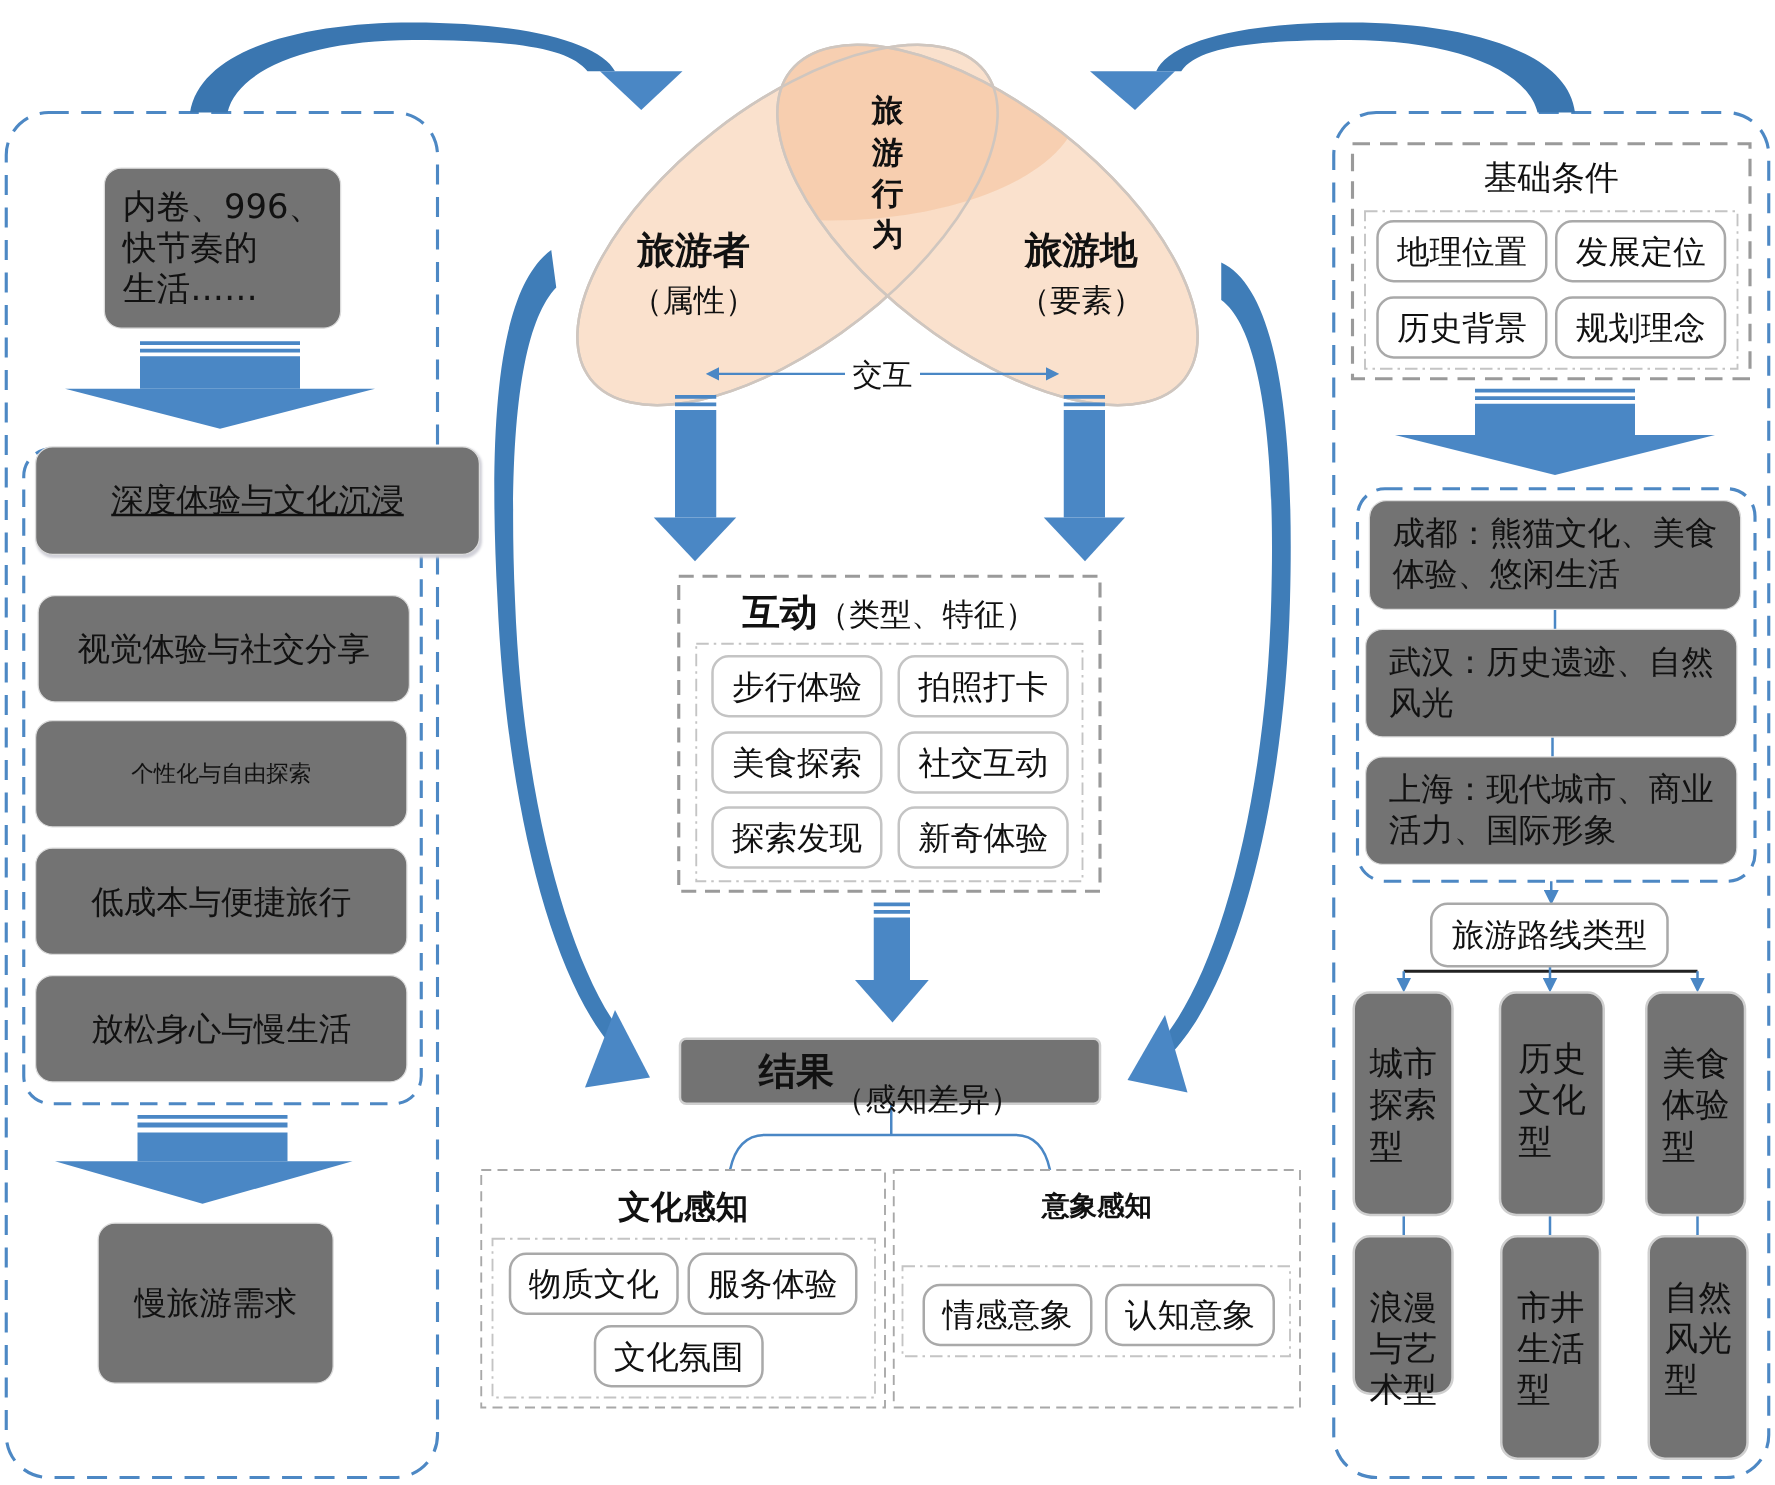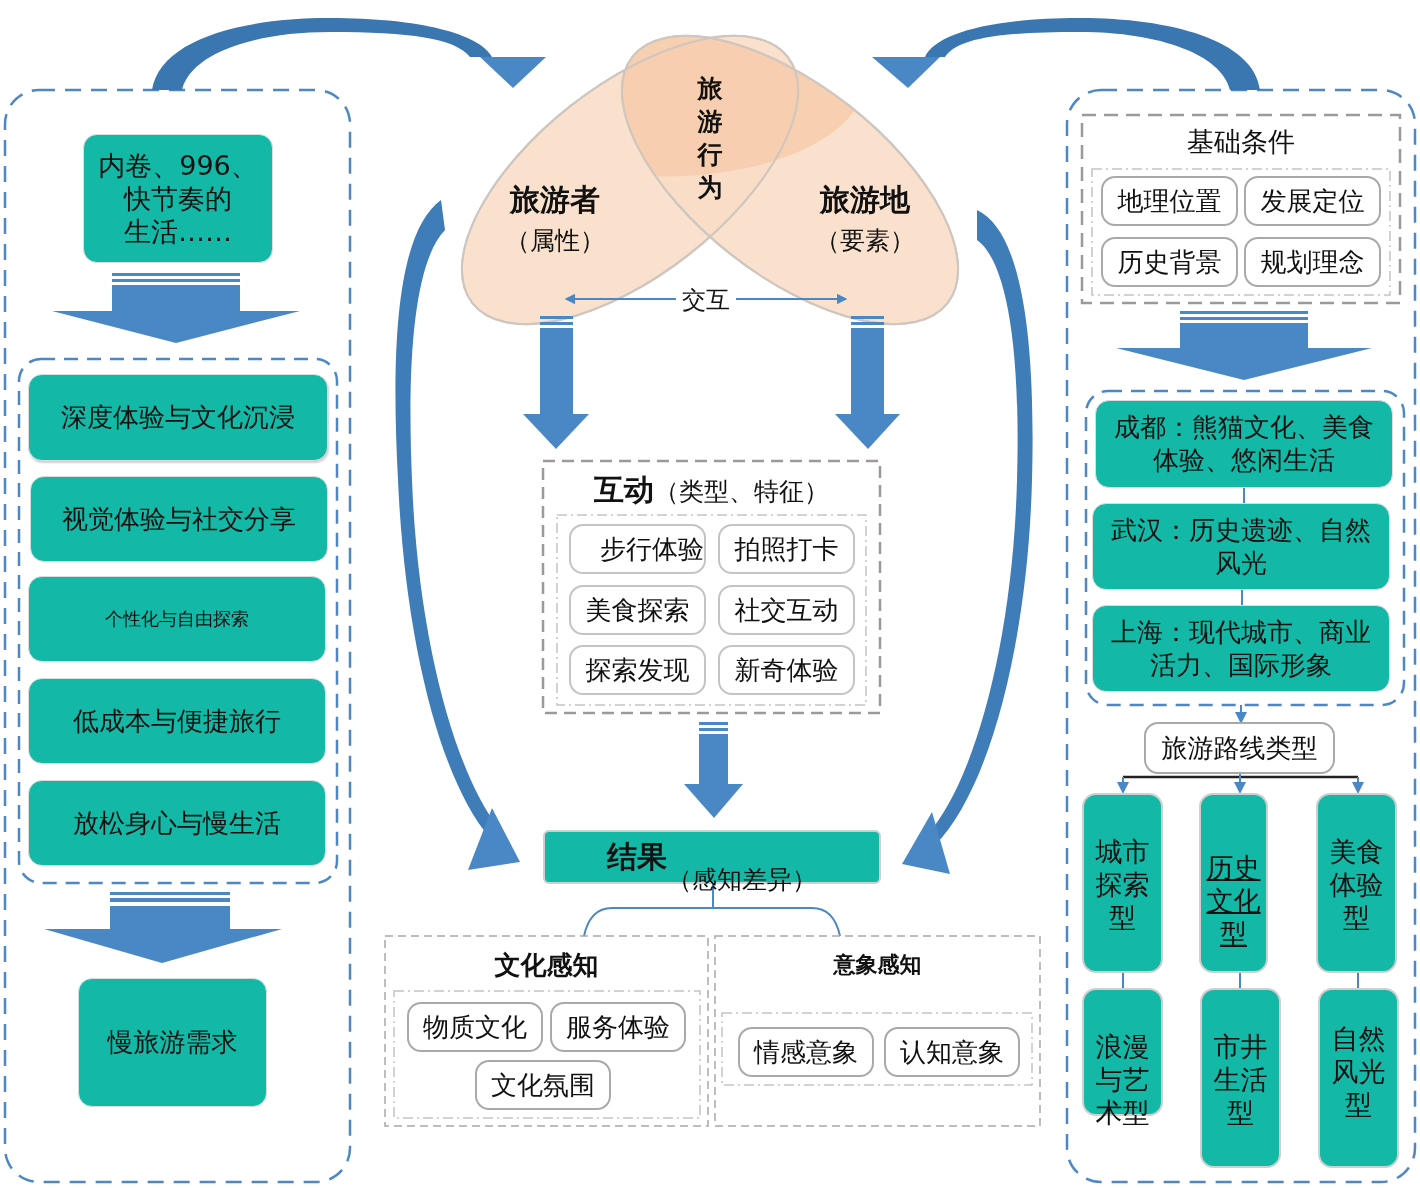--- a/index.html
+++ b/index.html
@@ -1,21 +1,21 @@
 <!DOCTYPE html>
 <html><head>
 <meta charset="utf-8">
 <style>
   html, body { margin:0; padding:0; background:#ffffff; }
   body { width:1420px; height:1188px; position:relative; overflow:hidden;
          font-family:"DejaVu Sans", "Liberation Sans", sans-serif; color:#111; }
   svg.bg { position:absolute; left:0; top:0; }
-  .box { position:absolute; box-sizing:border-box; background:#14b8a6;
+  .box { position:absolute; box-sizing:border-box; background:#737373;
          border:1.5px solid #dcdcdc; border-radius:14px;
-         display:flex; align-items:center; justify-content:center; text-align:center; }
+         display:flex; align-items:center; justify-content:center; }
   .pill { position:absolute; box-sizing:border-box; background:#fff;
           border:2px solid #a9a9a9; border-radius:14px;
           display:flex; align-items:center; justify-content:center; font-size:26px; }
   .pill-light { border-color:#c4c4c4; }
   .txt { position:absolute; text-align:center; }
   .vtxt { font-size:27px; line-height:33px; }
   .bold { font-weight:bold; }
 </style>
 </head>
 <body>
@@ -129,21 +129,21 @@
   <path fill="#3f7db8" d="M977,210 C1020,230 1036,330 1032,480 C1028,640 990,790 935,845 L928,834 C975,780 1013,640 1017,480 C1021,340 1005,260 977,240 Z"></path>
   <polygon fill="#4a87c5" points="932,812 902,864 950,874"></polygon>
 </svg>
 
 <div class="box" style="left:83px;top:134px;width:190px;height:129px;">
   <div style="font-size:27px;line-height:33px;white-space:pre-line;">内卷、996、
 快节奏的
 生活……</div>
 </div>
 
-<div class="box" style="left:28px;top:374px;width:300px;height:87px;box-shadow:1px 2px 2px #d0d0d8;">
+<div class="box" style="left:28px;top:357px;width:356px;height:87px;box-shadow:1px 2px 2px #d0d0d8;text-decoration:underline;">
   <span style="font-size:26px;">深度体验与文化沉浸</span>
 </div>
 <div class="box" style="left:30px;top:476px;width:298px;height:86px;">
   <span style="font-size:26px;">视觉体验与社交分享</span>
 </div>
 <div class="box" style="left:28px;top:576px;width:298px;height:86px;">
   <span style="font-size:18px;">个性化与自由探索</span>
 </div>
 <div class="box" style="left:28px;top:678px;width:298px;height:86px;">
   <span style="font-size:26px;">低成本与便捷旅行</span>
@@ -162,21 +162,21 @@
 <div class="txt" style="left:800px;top:224px;width:130px;font-size:25px;">（要素）</div>
 <div class="txt bold" style="left:690px;top:72px;width:40px;font-size:25px;line-height:33px;white-space:pre-line;">旅
 游
 行
 为</div>
 <div class="txt" style="left:676px;top:284px;width:60px;font-size:24px;background:#fff;">交互</div>
 
 <div class="txt" style="left:543px;top:470px;width:337px;">
   <span class="bold" style="font-size:30px;">互动</span><span style="font-size:25px;">（类型、特征）</span>
 </div>
-<div class="pill pill-light" style="left:569px;top:524px;width:137px;height:50px;justify-content:flex-end;">
+<div class="pill pill-light" style="left:569px;top:524px;width:137px;height:50px;">
     <span>步行体验</span>
   </div>
 <div class="pill pill-light" style="left:718px;top:524px;width:137px;height:50px;">
     <span>拍照打卡</span>
   </div>
 <div class="pill pill-light" style="left:569px;top:585px;width:137px;height:50px;">
     <span>美食探索</span>
   </div>
 <div class="pill pill-light" style="left:718px;top:585px;width:137px;height:50px;">
     <span>社交互动</span>
@@ -241,21 +241,21 @@
 
 <div class="pill" style="left:1144px;top:722px;width:191px;height:52px;">
   <span>旅游路线类型</span>
 </div>
 
 <div class="box" style="left:1082px;top:793px;width:81px;height:180px;border:2px solid #cfcfcf;align-items:flex-start;padding-top:40px;">
   <span class="vtxt" style="white-space:pre-line;">城市
 探索
 型</span>
 </div>
-<div class="box" style="left:1199px;top:793px;width:69px;height:180px;border:2px solid #cfcfcf;align-items:flex-start;padding-top:56px;text-decoration:underline;">
+<div class="box" style="left:1199px;top:793px;width:85px;height:180px;border:2px solid #cfcfcf;align-items:flex-start;padding-top:36px;">
   <span class="vtxt" style="white-space:pre-line;">历史
 文化
 型</span>
 </div>
 <div class="box" style="left:1316px;top:793px;width:81px;height:180px;border:2px solid #cfcfcf;align-items:flex-start;padding-top:40px;">
   <span class="vtxt" style="white-space:pre-line;">美食
 体验
 型</span>
 </div>
 <div class="box" style="left:1082px;top:988px;width:81px;height:128px;border:2px solid #cfcfcf;align-items:flex-start;padding-top:40px;">

